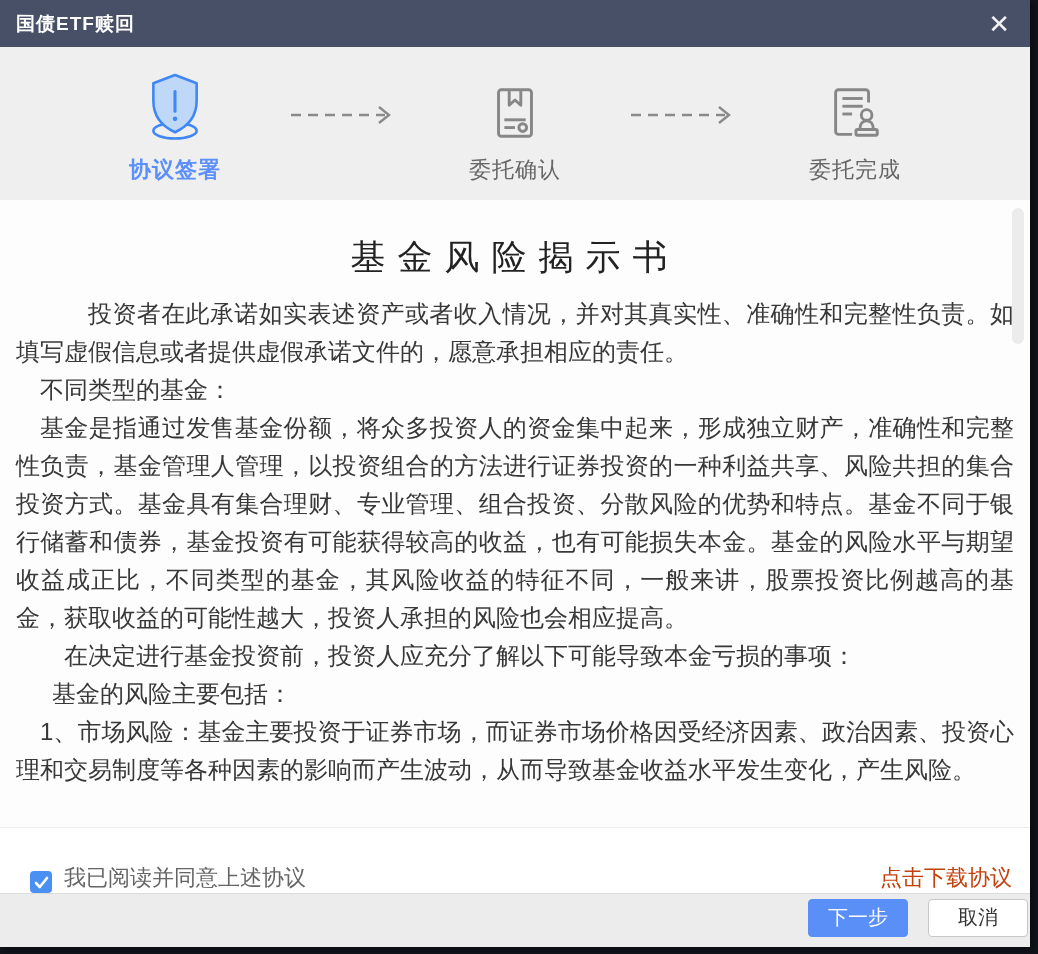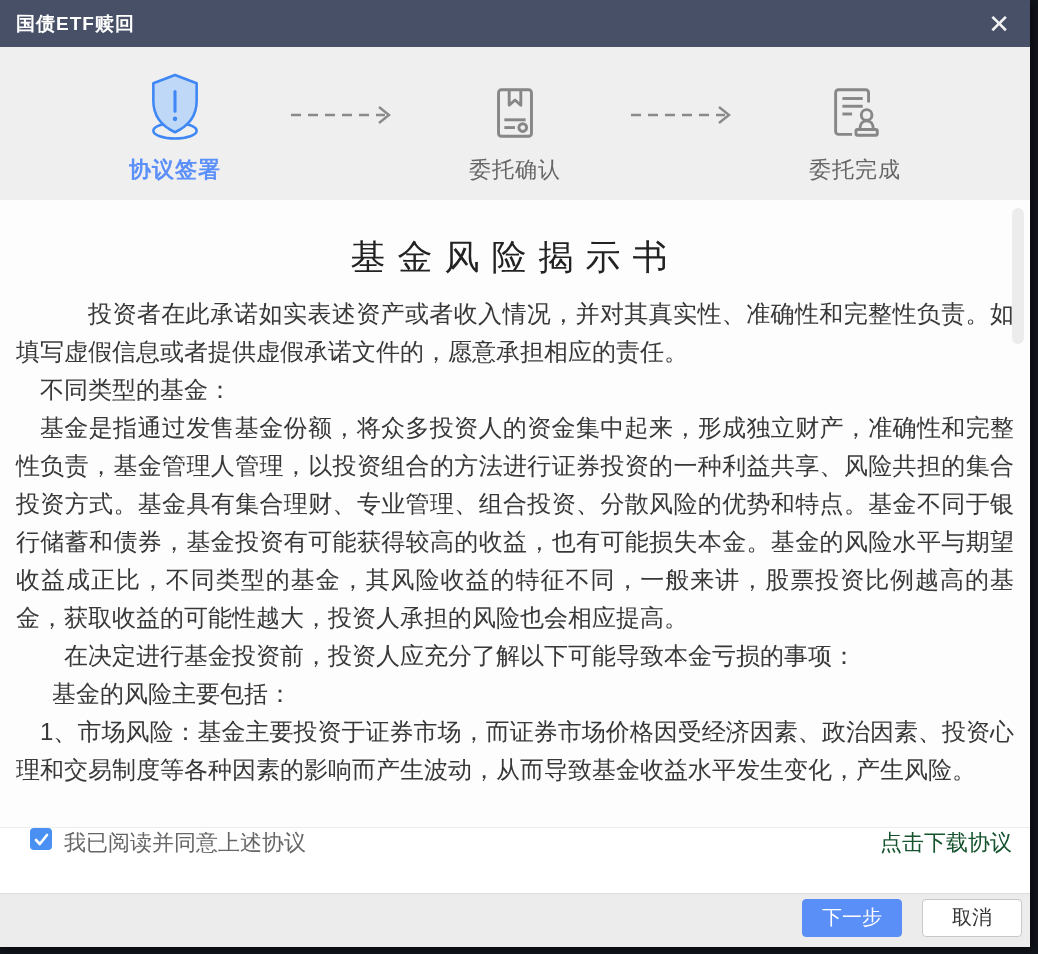--- a/index.html
+++ b/index.html
@@ -82,48 +82,48 @@
     right: 6px; top: 8px;
     width: 12px; height: 136px;
     border-radius: 6px;
     background: #ececec;
   }
   
   .agree-bar {
     flex: 0 0 66px; height: 66px;
     background: #ffffff;
     border-top: 1px solid #ededed;
-    display: flex; align-items: flex-start;
+    display: flex; align-items: flex-end;
     padding: 0 18px 0 30px;
     margin-top: 36px;
   }
   .checkbox {
     width: 22px; height: 22px;
     border-radius: 4px;
     background: #4a90f2;
     display: flex; align-items: center; justify-content: center;
     cursor: pointer;
     flex: 0 0 22px;
   }
   .agree-label { margin-left: 12px; font-size: 22px; color: #666666; }
   .download-link {
     margin-left: auto;
     font-size: 22px;
-    color: #14532d;
+    color: #c2410c;
     text-decoration: none;
     cursor: pointer;
   }
   
   .action-bar {
     flex: 0 0 54px; height: 54px;
     background: #ececec;
     border-top: 1px solid #dcdcdc;
     display: flex; align-items: center; justify-content: flex-end;
     gap: 20px;
-    padding: 0 8px 6px 0;
+    padding: 0 2px 6px 0;
   }
   .btn {
     min-width: 100px; height: 38px;
     border-radius: 4px;
     font-size: 20px;
     font-family: "Liberation Sans", "DejaVu Sans", sans-serif;
     cursor: pointer;
     display: inline-flex; align-items: center; justify-content: center;
     padding: 0 18px;
   }

